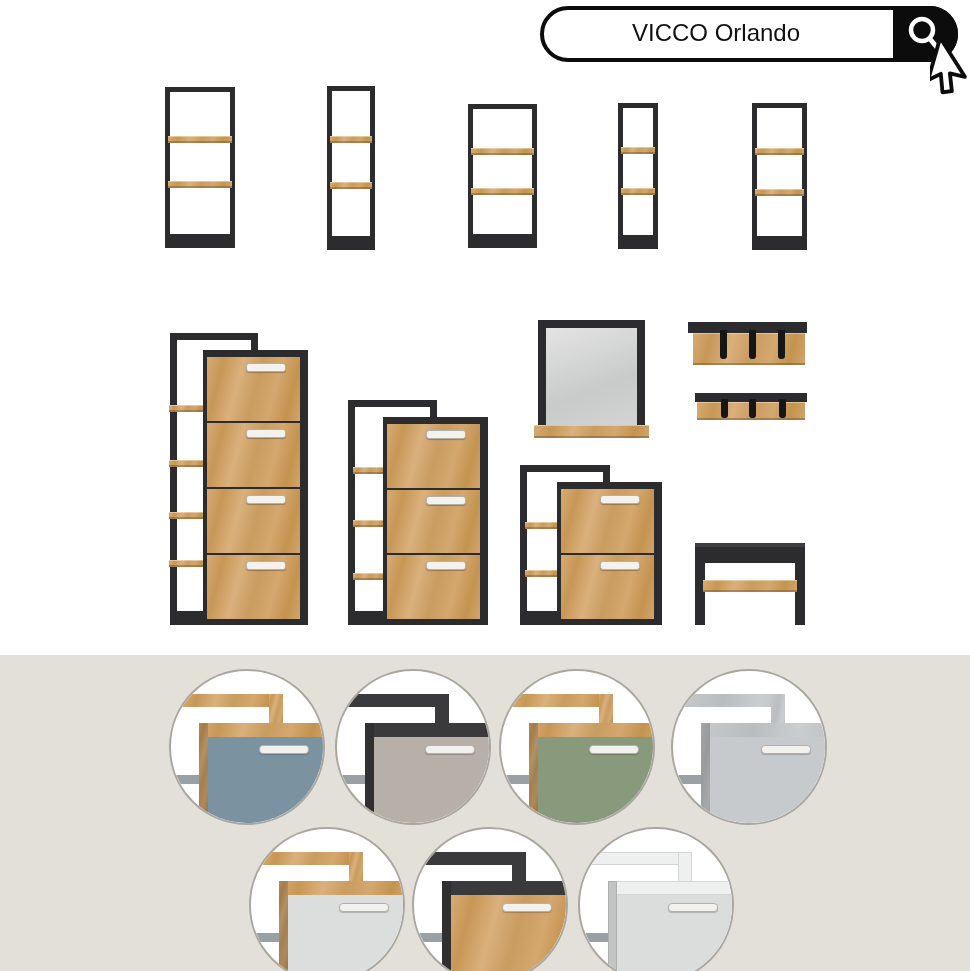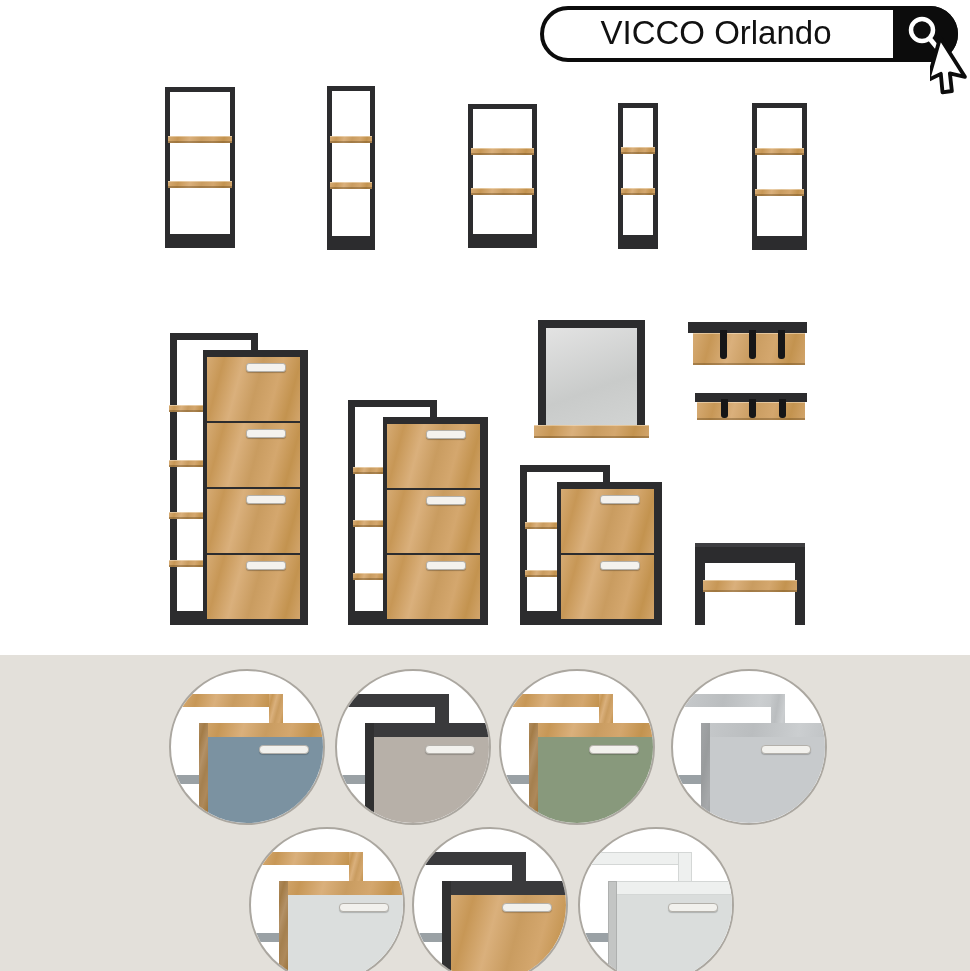--- a/index.html
+++ b/index.html
@@ -10,21 +10,21 @@
   
   .wood{background:linear-gradient(105deg,#d6ab74 0%,#c79756 16%,#dab07c 34%,#c99c60 52%,
          #d4a76e 70%,#c3934f 86%,#d2a56c 100%);}
   .woodedge{box-shadow:inset 0 -2px 0 rgba(90,60,20,.35), inset 0 1px 0 rgba(255,245,225,.45);}
   .black{background:var(--frame-black);}
 
   
   .search-pill{left:540px;top:6px;width:418px;height:56px;background:#fff;
     border:4px solid #0c0c0c;border-radius:32px;box-sizing:border-box;}
   .search-text{left:540px;top:6px;width:352px;height:56px;line-height:54px;text-align:center;
-    font-size:33px;color:#111;}
+    font-size:24px;color:#111;}
   .search-btn{left:893px;top:6px;width:65px;height:56px;background:#0c0c0c;
     border-radius:0 28px 28px 0;}
   .cursor{left:930px;top:36px;width:46px;height:62px;pointer-events:none;}
 
   
   .shelf-unit{box-sizing:border-box;border:5px solid var(--frame-black);
     border-bottom-width:14px;background:#fff;}
   .su-shelf{position:absolute;left:-2px;right:-2px;height:7px;}
   .su-shelf.s1{top:31%;} .su-shelf.s2{top:63%;}
 

